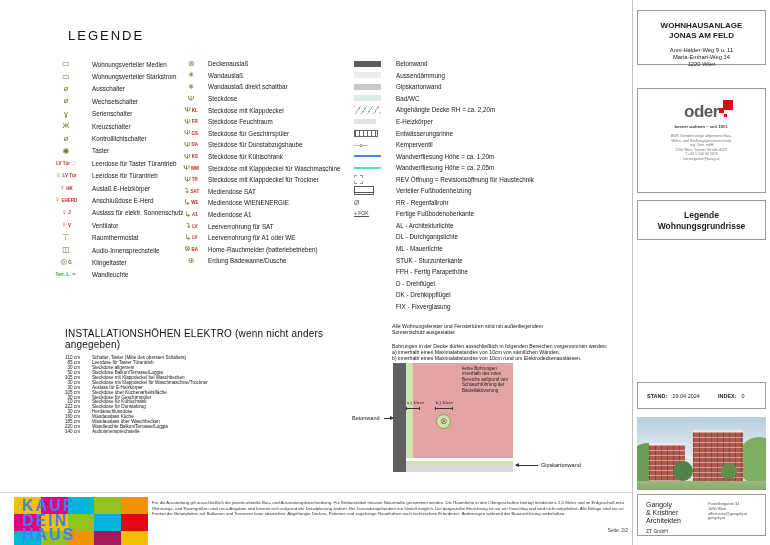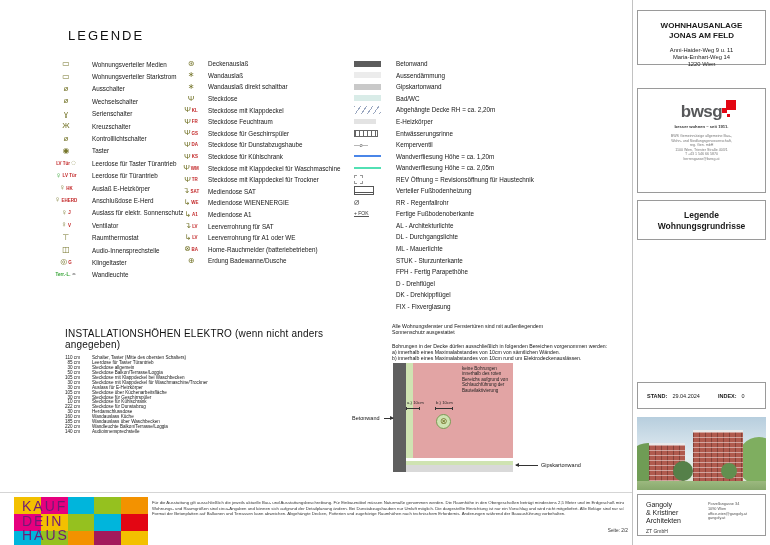--- a/index.html
+++ b/index.html
@@ -125,21 +125,21 @@
                         repeating-linear-gradient(to right,rgba(90,40,35,.5) 0 1px,transparent 1px 6px);
        border-top:2px solid #e9e9e9;}
   .b1{left:12px;top:26px;width:36px;height:40px;}
   .b2{left:56px;top:13px;width:50px;height:53px;}
   .grnd{position:absolute;left:0;bottom:0;width:100%;height:9px;background:linear-gradient(#9cb97f,#87a86c);}
 
   
   .kdh{position:absolute;left:14px;top:497px;width:134px;height:48px;overflow:hidden;}
   .kdh-grid{display:grid;grid-template-columns:repeat(5,1fr);width:134px;height:51px;}
   .kdh-tile{display:block;height:17px;}
-  .kdh-words{position:absolute;left:8px;top:2px;color:#701a75;font-weight:normal;font-size:14px;line-height:14.5px;letter-spacing:2px;}
+  .kdh-words{position:absolute;left:8px;top:2px;color:#3b82f6;font-weight:bold;font-size:16px;line-height:14.5px;letter-spacing:2px;}
   .disclaimer{position:absolute;left:152px;top:500px;width:472px;font-size:4.3px;line-height:5.6px;color:#333;}
   .disclaimer div{white-space:nowrap;overflow:hidden;}
   .seite{position:absolute;left:560px;top:528px;width:68px;text-align:right;font-size:4.8px;color:#333;}
 </style>
 </head>
 <body>
 
 <div class="page">
 
   <div class="vsep"></div>
@@ -733,21 +733,21 @@
   <div class="sbox box-project">
     <div class="t">WOHNHAUSANLAGE</div>
     <div class="t">JONAS AM FELD</div>
     <div class="a">Anni-Haider-Weg 9 u. 11
 Maria-Emhart-Weg 14
 1220 Wien</div>
   </div>
 
   <div class="sbox box-bwsg">
     <div class="bwsg-logo">
-      <span>bwsg</span>
+      <span>oder</span>
       <span class="sq sq1" style="background: rgb(227, 6, 19);"></span>
       <span class="sq sq2" style="background: rgb(227, 6, 19);"></span>
       <span class="sq sq3" style="background: rgb(227, 6, 19);"></span>
     </div>
     <div class="bwsg-tag">besser wohnen – seit 1911.</div>
     <div class="bwsg-info">BWS Gemeinnützige allgemeine Bau-,
 Wohn- und Siedlungsgenossenschaft,
 reg. Gen. mbH
 1100 Wien, Triester Straße 403/1
 T +43 1 546 66 5870

